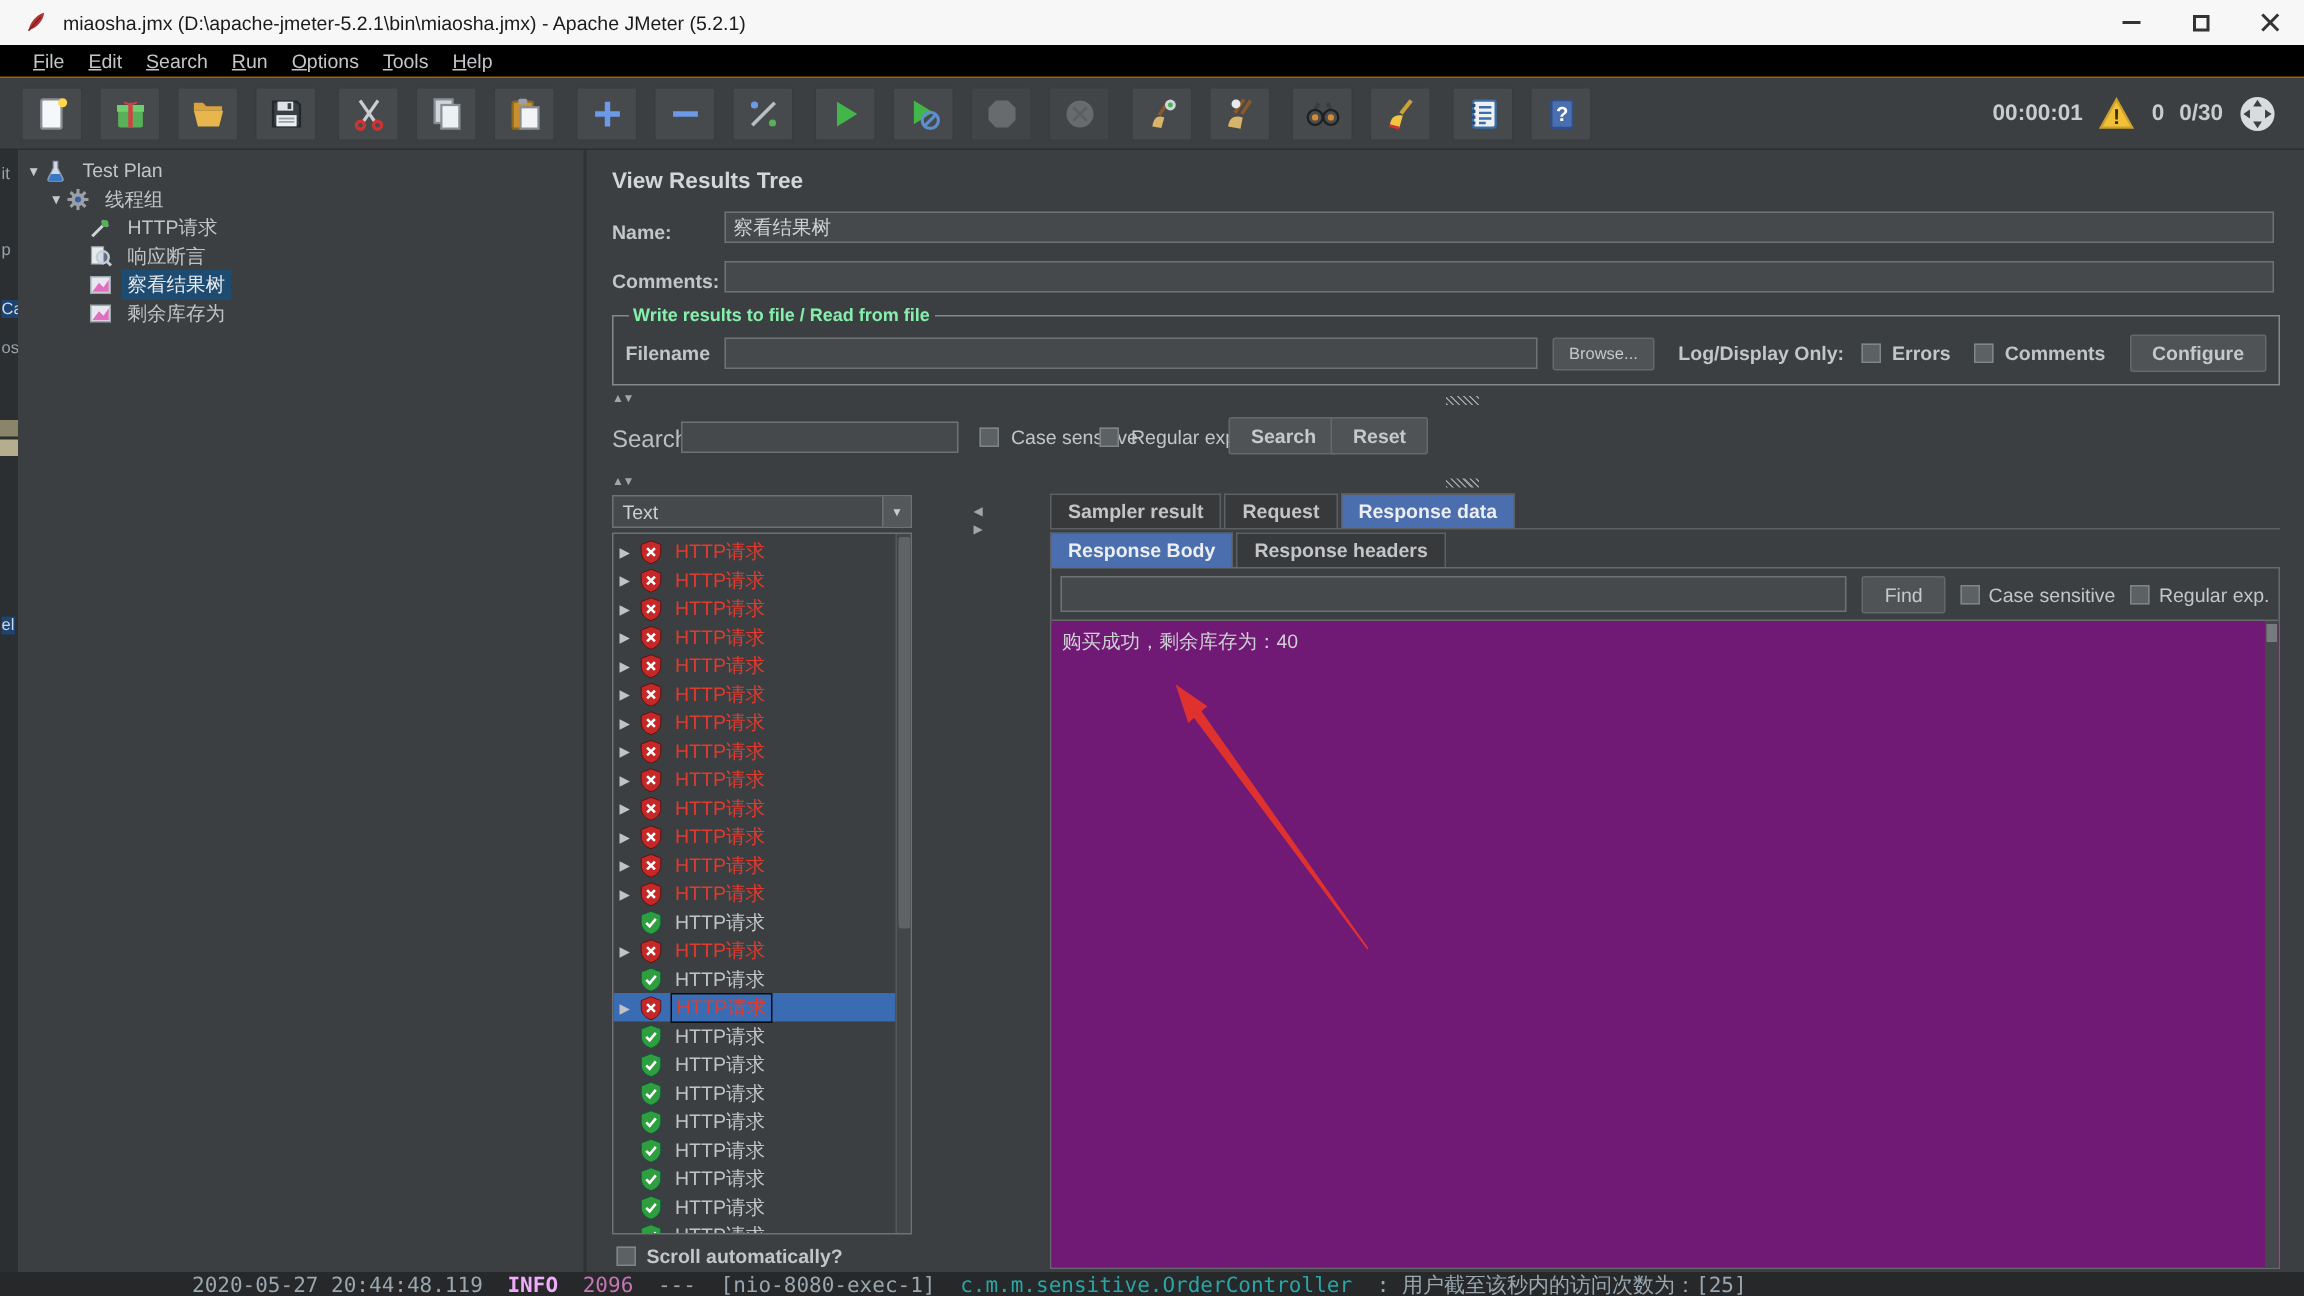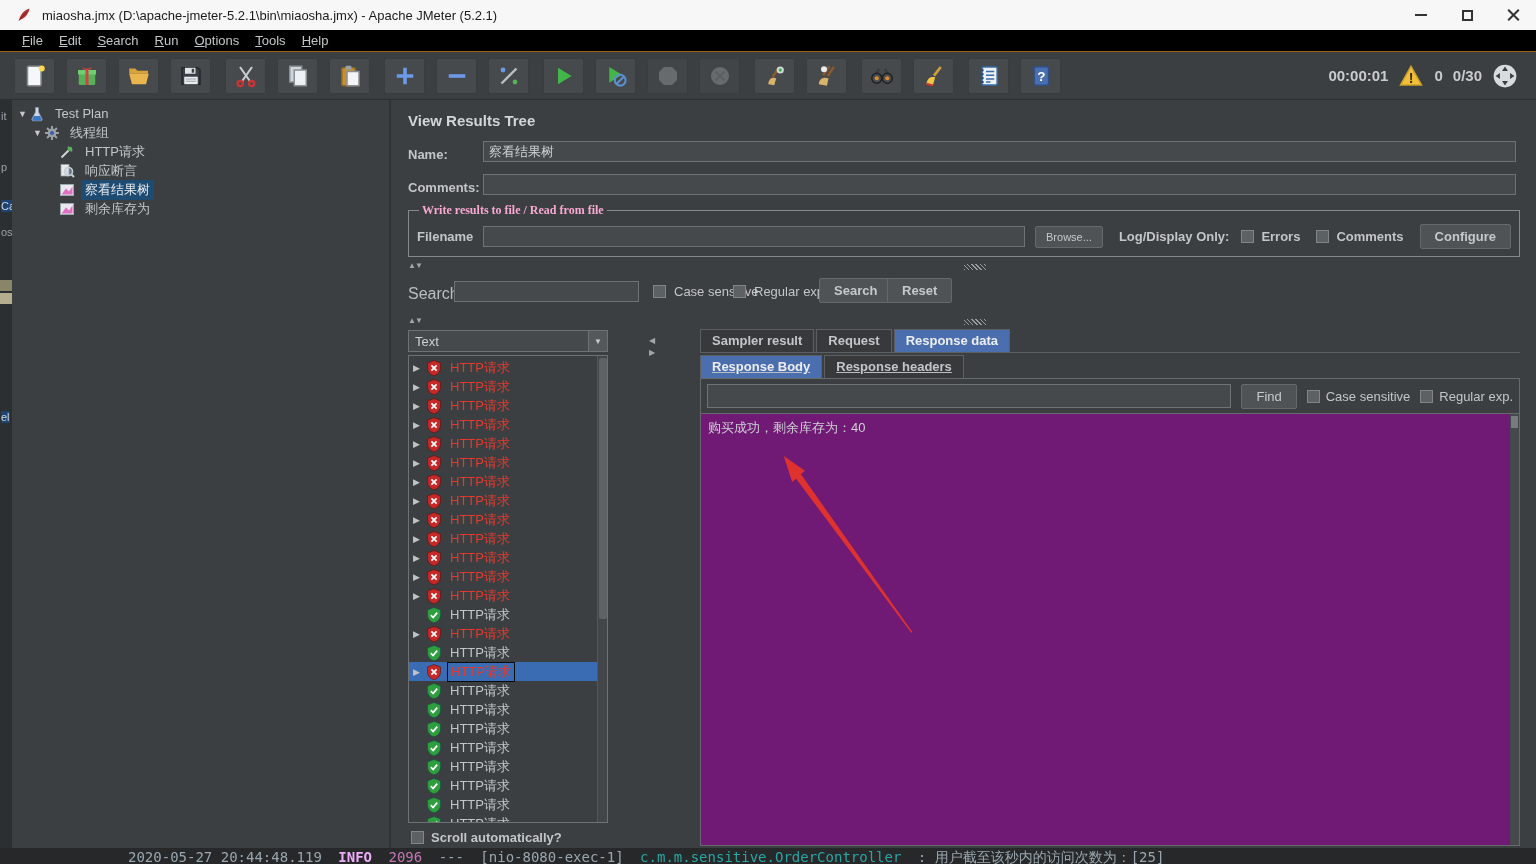--- a/index.html
+++ b/index.html
@@ -55,21 +55,21 @@
   
   .mainpanel { position:absolute; left:391px; top:0; right:0; height:100%; }
   .vrt-title { position:absolute; left:17px; top:12px; font-size:15px; font-weight:bold; color:#d3d6d8; }
   .frow { position:absolute; left:17px; right:20px; height:22px; display:flex; align-items:flex-end; }
   .frow .flabel { width:75px; font-size:13px; font-weight:bold; color:#c3c6c8; }
   .tinput { background:#45494b; border:1px solid #6e7274; color:#d0d3d5; font-size:13px;
     height:21px; padding:0 5px; font-family:"Liberation Sans", sans-serif; }
   .frow .tinput { flex:1; }
   fieldset.filegroup { position:absolute; left:17px; right:16px; top:103px; height:54px;
     border:1px solid #85898b; padding:6px 8px 6px 8px; }
-  fieldset.filegroup legend { font-size:12px; font-weight:bold; color:#f9a8d4; padding:0 3px; margin-left:2px;font-family:Liberation Serif, serif; }
+  fieldset.filegroup legend { font-size:12px; font-weight:bold; color:#86efac; padding:0 3px; margin-left:2px; }
   .fg-row { display:flex; align-items:center; }
   .fg-row .flabel { font-size:13px; font-weight:bold; color:#c3c6c8; }
   .fg-row .tinput { flex:1; margin-left:10px; }
   .btn { background:#4f5355; border:1px solid #656969; border-radius:2px; color:#c6c9ca;
     font-size:13px; font-weight:bold; padding:4px 14px; font-family:"Liberation Sans", sans-serif; white-space:nowrap; }
   .btn.small { font-size:11px; padding:4px 10px; font-weight:normal; }
   .cb { width:13px; height:13px; background:#5c6163; border:1px solid #818587; display:inline-block; flex:none; }
   .cblabel { font-size:13px; color:#c3c6c8; }
   .cblabel.bold { font-weight:bold; }
   .hsplit { position:absolute; left:17px; right:16px; height:11px; }
@@ -99,21 +99,21 @@
   .list-thumb { position:absolute; left:1px; top:2px; width:8px; height:56%; background:#5f6365; border-radius:2px; }
   .scrollauto { height:18px; margin-top:5px; display:flex; align-items:center; gap:7px; padding-left:3px; }
   .vsplit { width:14px; position:relative; }
   .vsplit .va { position:absolute; left:2px; font-size:8px; color:#a3a6a8; }
   
   .tabcol { flex:1; display:flex; flex-direction:column; }
   .tabs-row { height:23px; display:flex; align-items:flex-end; border-bottom:1px solid #5c6062; }
   .tab { padding:3px 11px 4px 11px; margin-right:2px; background:#37393b; border:1px solid #5c6062; border-bottom:none;
     font-size:13px; font-weight:bold; color:#c3c6c8; white-space:nowrap; }
   .tab.active { background:#4b6eaf; color:#eceef0; }
-  .subtabs-row { height:25px; display:flex; align-items:flex-start; padding-top:2px;text-decoration:underline; }
+  .subtabs-row { height:25px; display:flex; align-items:flex-start; padding-top:2px; }
   .resp-content { flex:1; border:1px solid #666a6c; display:flex; flex-direction:column; position:relative; }
   .find-row { height:34px; display:flex; align-items:center; padding:0 6px; gap:10px; }
   .find-row .tinput { flex:1; height:24px; }
   .resp-body { flex:1; background:#701a75; border-top:1px solid #666a6c; position:relative; overflow:hidden; }
   .resp-text { position:absolute; left:7px; top:5px; font-size:13px; color:#ced1d3; }
   .arrow-overlay { position:absolute; left:0; top:0; width:100%; height:100%; }
   .resp-scroll { position:absolute; right:0; top:0; width:9px; height:100%; background:#46494b; }
   .resp-thumb { position:absolute; right:1px; top:2px; width:7px; height:12px; background:#777b7d; }
   
   .statusbar { position:absolute; left:0; bottom:0; width:100%; height:16px; background:#262829; overflow:hidden;

